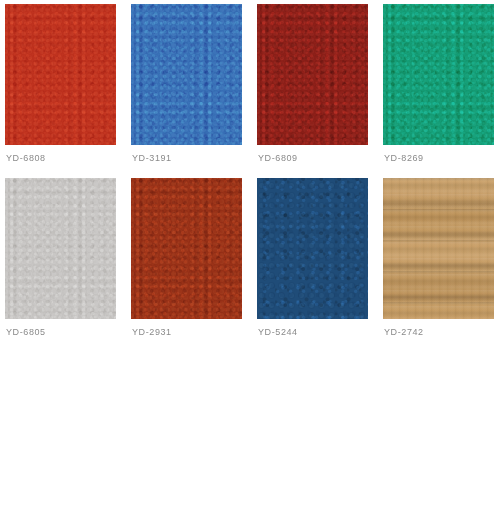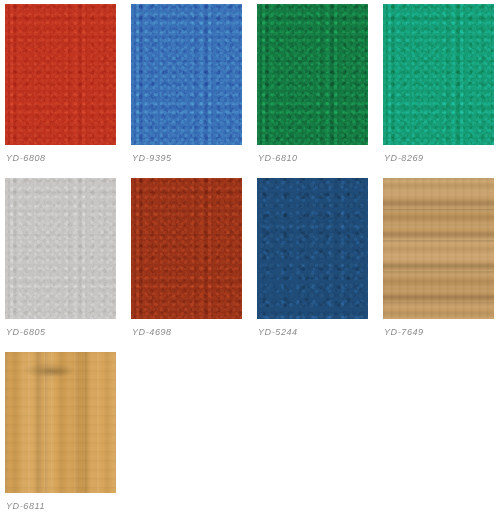--- a/index.html
+++ b/index.html
@@ -23,21 +23,20 @@
 
   .swatch-grid {
     position: absolute;
     left: 5px;
     top: 4px;
     width: 491px;
     display: grid;
     grid-template-columns: repeat(4, 111px);
     column-gap: 15px;
     row-gap: 0px;
-    font-style: italic;
   }
 
   .swatch-cell {
     width: 111px;
     height: 174px;
     position: relative;
   }
 
   .swatch-chip {
     width: 111px;
@@ -185,44 +184,40 @@
 <body>
 
 <div id="catalog">
   <div class="swatch-grid">
       <div class="swatch-cell">
         <div class="swatch-chip tex-pebble" style="background-color: rgb(192, 51, 31);"></div>
         <div class="swatch-label">YD-6808</div>
       </div>
       <div class="swatch-cell">
         <div class="swatch-chip tex-pebble" style="background-color: rgb(58, 114, 184);"></div>
-        <div class="swatch-label">YD-9395</div>
-      </div>
-      <div class="swatch-cell">
-        <div class="swatch-chip tex-pebble" style="background-color: rgb(20, 122, 66);"></div>
-        <div class="swatch-label">YD-6810</div>
+        <div class="swatch-label">YD-3191</div>
+      </div>
+      <div class="swatch-cell">
+        <div class="swatch-chip tex-pebble" style="background-color: rgb(142, 32, 25);"></div>
+        <div class="swatch-label">YD-6809</div>
       </div>
       <div class="swatch-cell">
         <div class="swatch-chip tex-pebble" style="background-color: rgb(21, 158, 119);"></div>
         <div class="swatch-label">YD-8269</div>
       </div>
       <div class="swatch-cell">
         <div class="swatch-chip tex-pebble" style="background-color: rgb(200, 198, 196);"></div>
         <div class="swatch-label">YD-6805</div>
       </div>
       <div class="swatch-cell">
         <div class="swatch-chip tex-pebble" style="background-color: rgb(155, 51, 24);"></div>
-        <div class="swatch-label">YD-4698</div>
+        <div class="swatch-label">YD-2931</div>
       </div>
       <div class="swatch-cell">
         <div class="swatch-chip tex-pebble tex-pebble-coarse" style="background-color: rgb(31, 76, 120);"></div>
         <div class="swatch-label">YD-5244</div>
       </div>
       <div class="swatch-cell">
         <div class="swatch-chip tex-wood-h" style="background-color: rgb(199, 154, 94);"></div>
-        <div class="swatch-label">YD-7649</div>
-      </div>
-      <div class="swatch-cell">
-        <div class="swatch-chip tex-wood-v" style="background-color: rgb(217, 163, 82);"></div>
-        <div class="swatch-label">YD-6811</div>
+        <div class="swatch-label">YD-2742</div>
       </div>
     </div>
 </div>
 
 </body></html>

